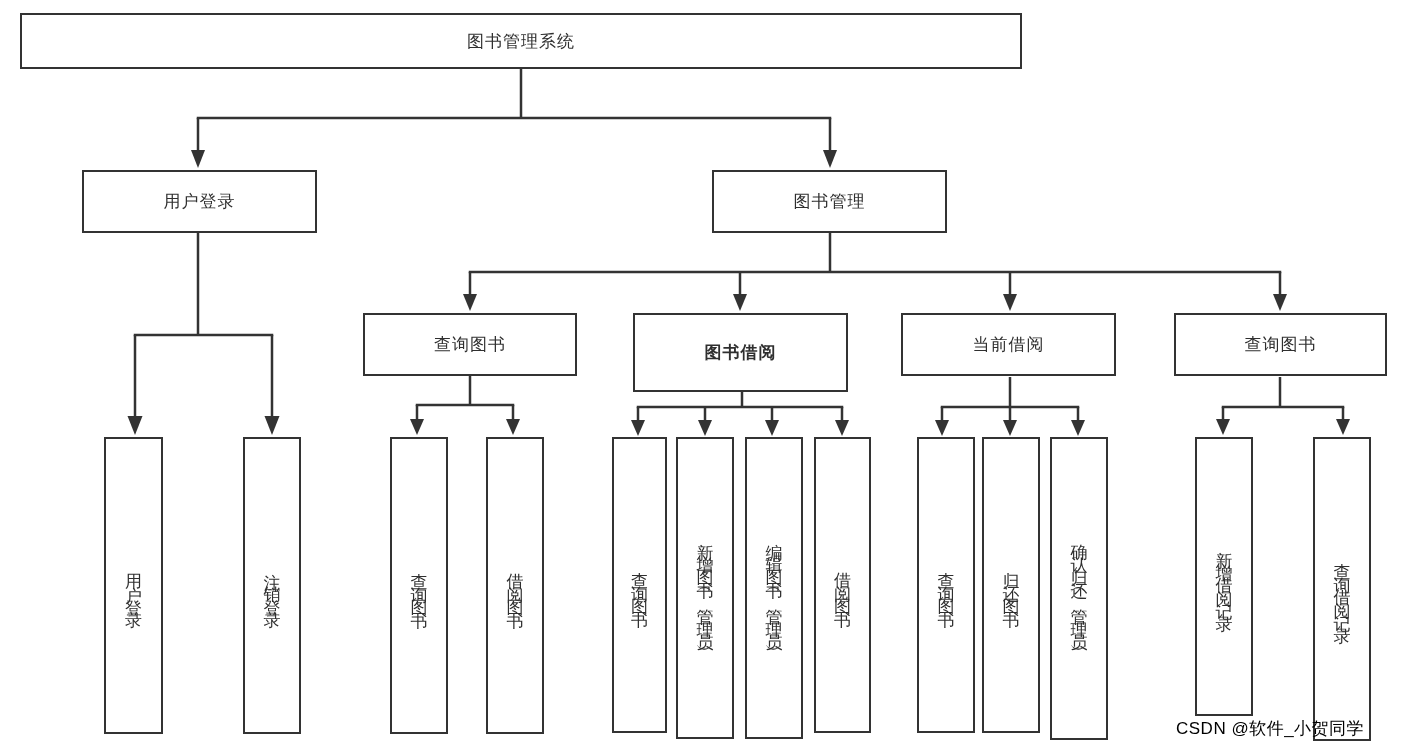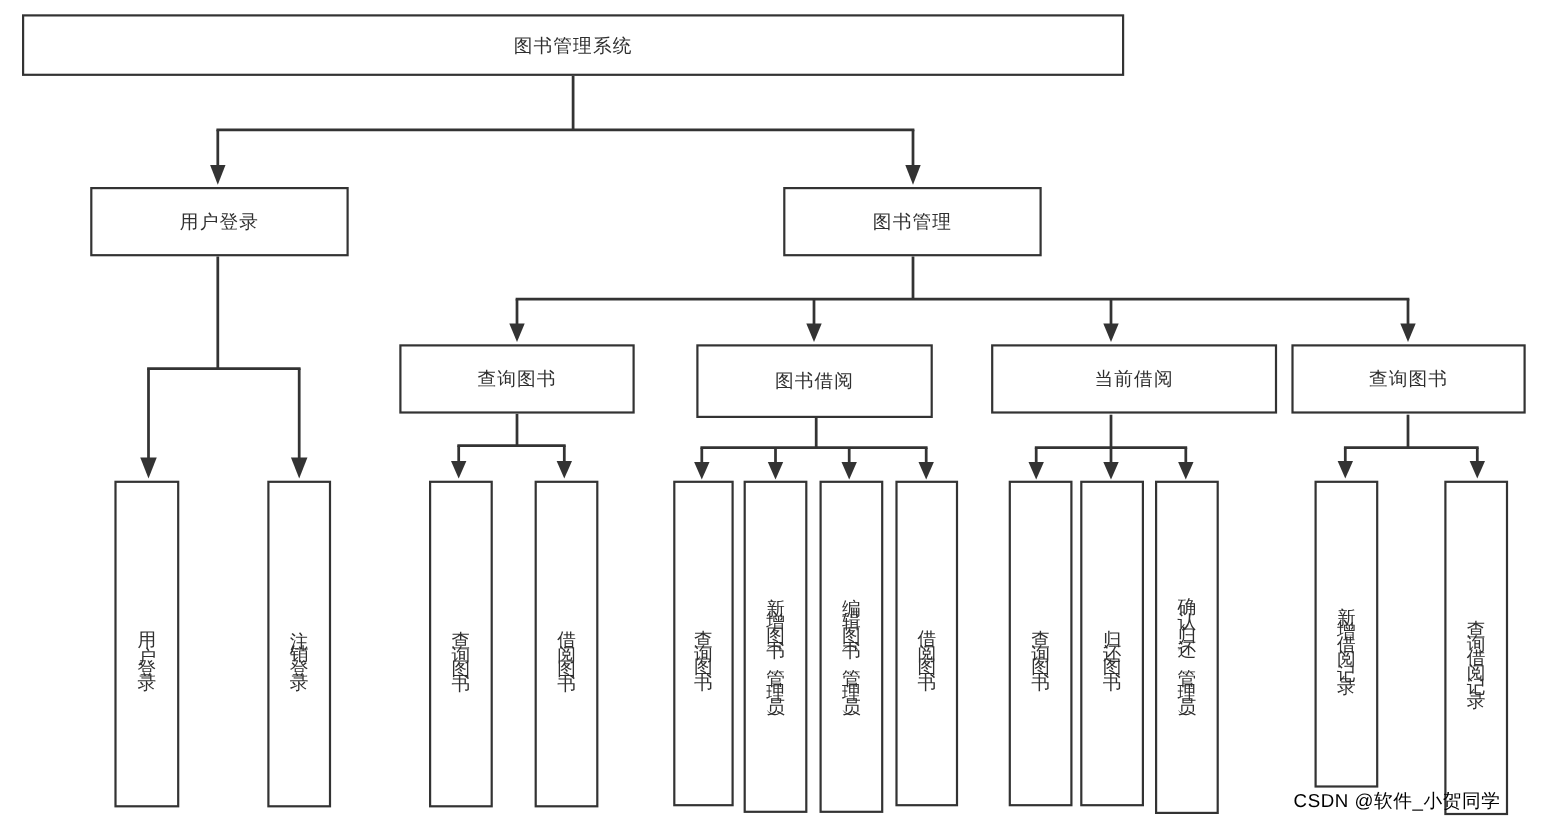--- a/index.html
+++ b/index.html
@@ -125,24 +125,24 @@
   <div class="box" style="left:82px;top:170px;width:235px;height:63px;">
     <span class="h-label">用户登录</span>
   </div>
   <div class="box" style="left:712px;top:170px;width:235px;height:63px;">
     <span class="h-label">图书管理</span>
   </div>
 
   <div class="box" style="left:363px;top:313px;width:214px;height:63px;">
     <span class="h-label">查询图书</span>
   </div>
-  <div class="box" style="left:633px;top:313px;width:215px;height:67px;">
+  <div class="box" style="left:633px;top:313px;width:215px;height:79px;font-weight:bold;">
     <span class="h-label">图书借阅</span>
   </div>
-  <div class="box" style="left:901px;top:313px;width:260px;height:63px;">
+  <div class="box" style="left:901px;top:313px;width:215px;height:63px;">
     <span class="h-label">当前借阅</span>
   </div>
   <div class="box" style="left:1174px;top:313px;width:213px;height:63px;">
     <span class="h-label">查询图书</span>
   </div>
 
   <div class="box" style="left:104px;top:437px;width:59px;height:297px;">
     <span class="v-label">用户登录</span>
   </div>
   <div class="box" style="left:243px;top:437px;width:58px;height:297px;">

